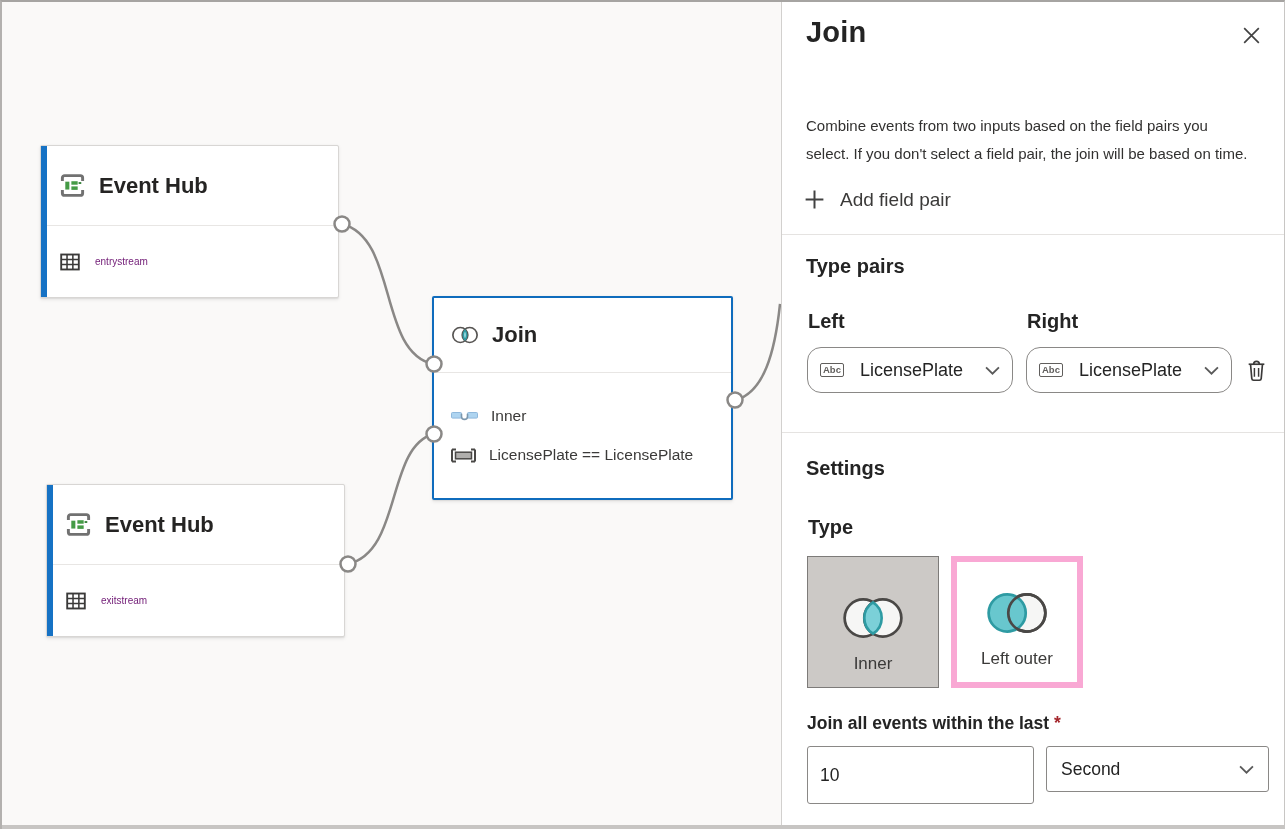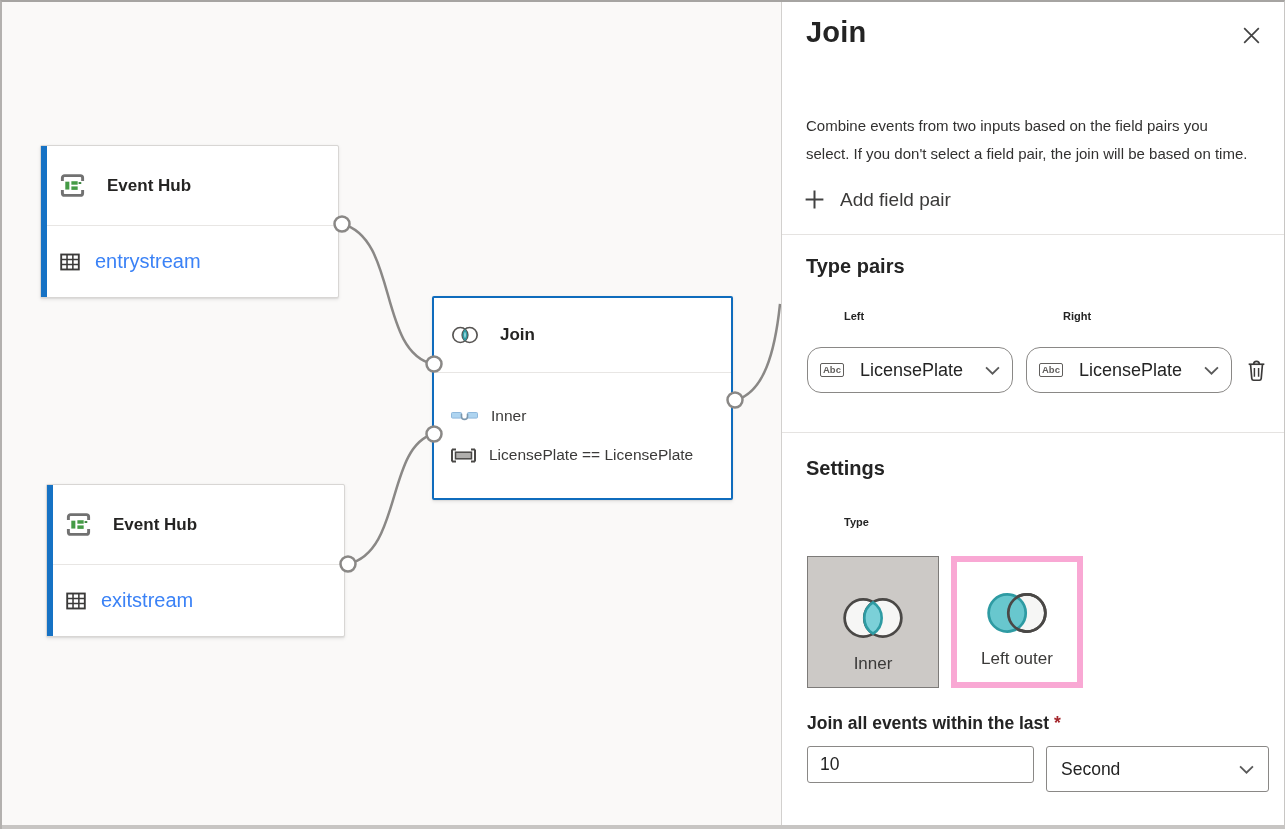--- a/index.html
+++ b/index.html
@@ -19,41 +19,41 @@
   #edges  { position:absolute; left:0; top:0; width:779px; height:829px; pointer-events:none; z-index:5; }
   .node {
     position:absolute; background:#fff; border:1px solid #d8d6d4; border-radius:2px;
     box-shadow:0 1.6px 3.6px rgba(0,0,0,.08), 0 .3px .9px rgba(0,0,0,.06);
     display:flex; flex-direction:column; z-index:1;
   }
   .node .accent { position:absolute; left:0; top:0; bottom:0; width:6px; background:#1672c4; }
   .node-header { display:flex; align-items:center; gap:13px; padding-left:18px; flex:0 0 79px; }
   .node-divider { height:1px; background:#e8e6e4; }
   .node-body { flex:1; display:flex; align-items:center; gap:14px; padding-left:18px; }
-  .node-title { font-size:17px; font-weight:700; color:#252423;margin-left:8px; }
-  .node-sub { font-size:20px; color:#3b82f6; }
+  .node-title { font-size:22px; font-weight:700; color:#252423; }
+  .node-sub { font-size:10px; color:#701a75; }
   #node-join { border:2.5px solid #0f6cbd; }
   #node-join .node-header { flex:0 0 74px; padding-left:17px; }
   #node-join .join-body { flex:1; display:flex; flex-direction:column; justify-content:center; gap:21px; padding-left:17px; }
   .join-row { display:flex; align-items:center; gap:13px; }
   .join-row .txt { font-size:15.5px; color:#3b3a39; }
   
   #panel {
     position:absolute; left:779px; top:0; width:506px; height:825px;
     background:#fff; border-left:1.5px solid #d2d0ce; z-index:8;
   }
   #panel-title { position:absolute; left:24px; top:14px; font-size:29px; font-weight:600; color:#242424; letter-spacing:.2px; }
   #close-btn { position:absolute; left:454px; top:18px; width:30px; height:30px; background:none; border:none; cursor:pointer; display:flex; align-items:center; justify-content:center; }
   #panel-desc { position:absolute; left:24px; top:78px; width:443px; font-size:15px; line-height:28px; color:#323130;margin-top:32px; }
   #add-pair { position:absolute; left:21px; top:186px; display:flex; align-items:center; gap:14px; background:none; border:none; cursor:pointer; font-family:inherit; font-size:19px; color:#3b3a39; }
   .hdiv { position:absolute; left:0; width:506px; height:1px; background:#e5e3e1; }
   #div1 { top:232px; } #div2 { top:430px; }
   .section-heading { position:absolute; left:24px; font-size:20px; font-weight:600; color:#242424; }
   #fp-heading { top:253px; }
-  .mini-label { position:absolute; font-size:11px; font-weight:600; color:#242424;margin-left:36px; }
+  .mini-label { position:absolute; font-size:20px; font-weight:600; color:#242424; }
   #lbl-left { left:26px; top:308px; } #lbl-right { left:245px; top:308px; }
   .combo {
     position:absolute; top:345px; width:206px; height:46px;
     border:1px solid #8a8886; border-radius:14px; background:#fff;
     display:flex; align-items:center; gap:9px; padding:0 12px; cursor:pointer;
   }
   #combo-left { left:25px; } #combo-right { left:244px; }
   .combo .val { font-size:18px; color:#242424; flex:1; white-space:nowrap; overflow:hidden;margin-left:7px; }
   .abc-badge {
     flex:0 0 auto; border:1.4px solid #605e5c; border-radius:2px; color:#605e5c;
@@ -66,21 +66,21 @@
     position:absolute; top:554px; width:132px; height:132px; cursor:pointer;
     display:flex; flex-direction:column; align-items:center; justify-content:flex-end;
     padding-bottom:13px; gap:12px; background:#fff; border:6px solid #f9a8d4;
   }
   #card-inner { left:25px; background:#ccc9c6; border:1px solid #7d7b79; }
   #card-leftouter { left:169px; }
   .type-card .tlabel { font-size:17px; color:#3b3a39; }
   #window-label { position:absolute; left:25px; top:711px; font-size:17.5px; font-weight:700; color:#242424; }
   #window-label .req { color:#a4262c; font-weight:700; }
   #window-input {
-    position:absolute; left:25px; top:744px; width:227px; height:37px;
+    position:absolute; left:25px; top:744px; width:227px; height:58px;
     border:1px solid #8a8886; border-radius:3px; font-family:inherit; font-size:17.5px;
     color:#242424; padding:0 12px; background:#fff;
   }
   #unit-select {
     position:absolute; left:264px; top:744px; width:223px; height:46px;
     border:1px solid #8a8886; border-radius:3px; background:#fff;
     display:flex; align-items:center; padding:0 14px; cursor:pointer;
   }
   #unit-select .val { flex:1; font-size:17.5px; color:#242424; }
   #bottom-strip { position:absolute; left:0; bottom:0; width:1285px; height:4px; background:#c7c5c3; z-index:20; }

